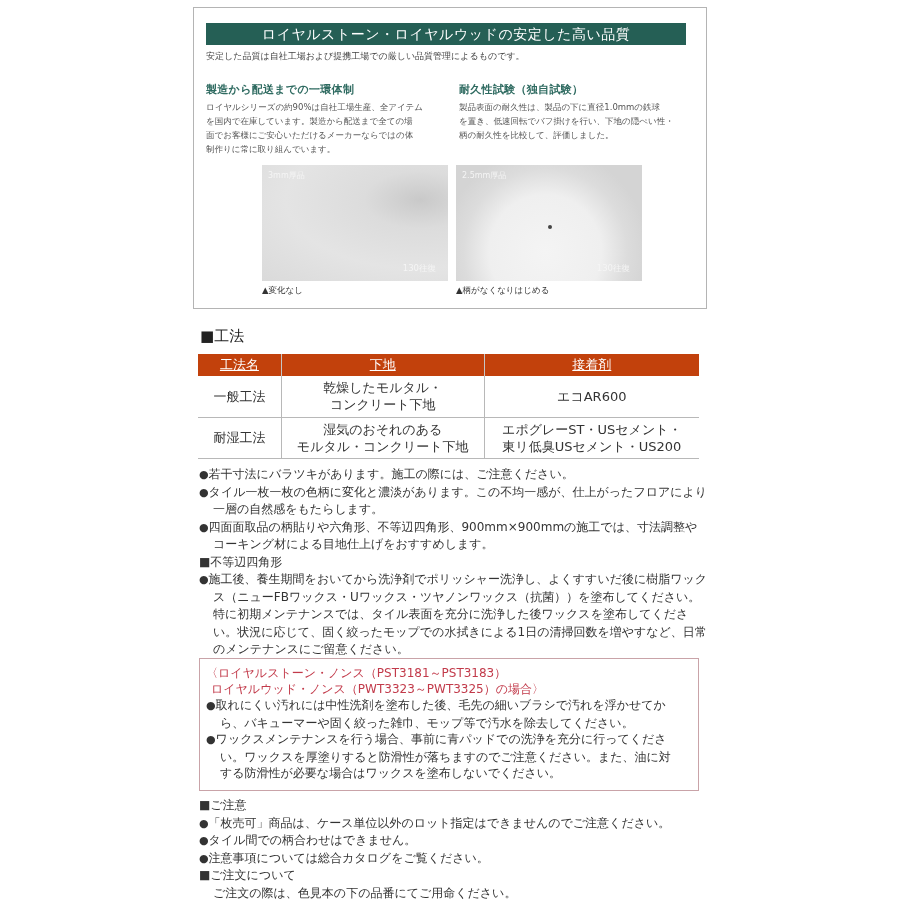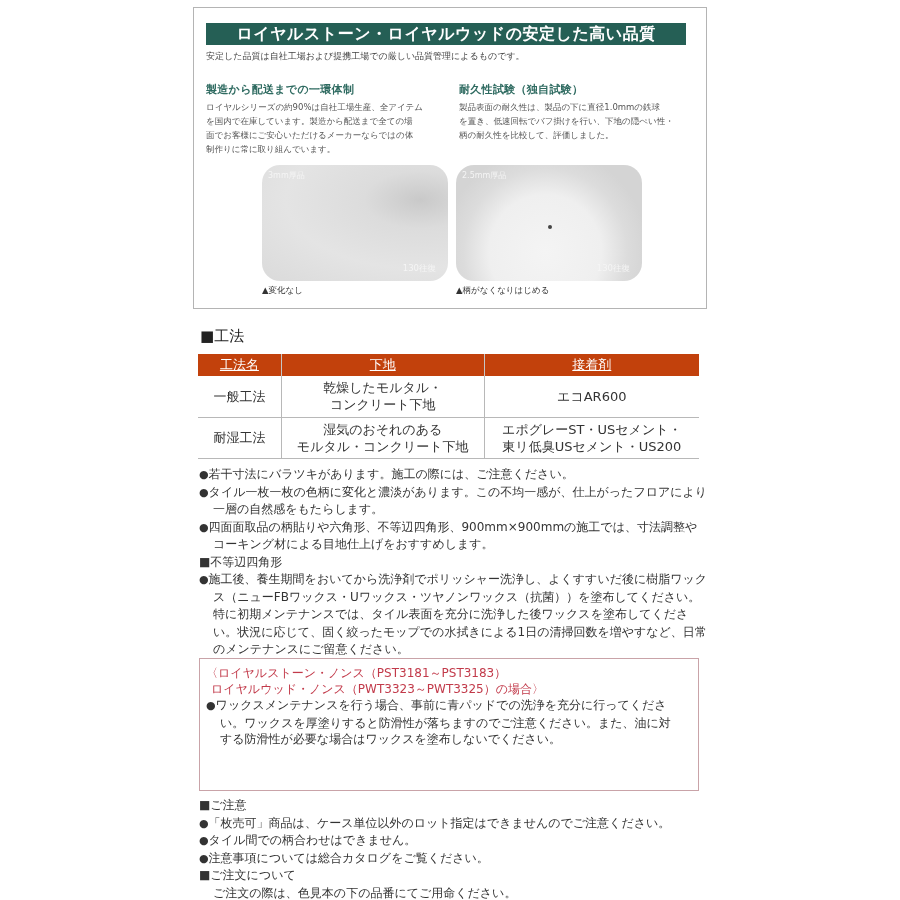--- a/index.html
+++ b/index.html
@@ -6,32 +6,32 @@
     html, body { width: 900px; height: 900px; background: #ffffff; overflow: hidden; }
     body { font-family: "DejaVu Sans", "Liberation Sans", sans-serif; color: #333; position: relative; }
 
     .quality-box {
       position: absolute; left: 193px; top: 7px; width: 514px; height: 302px;
       border: 1px solid #b4b4b4; background: #fff;
     }
     .quality-banner {
       position: absolute; left: 12px; top: 15px; width: 480px; height: 22px;
       background: #255f55; color: #fff; text-align: center;
-      font-size: 16px; font-weight: bold; line-height: 22px; letter-spacing: 0.5px;
+      font-size: 14px; font-weight: normal; line-height: 22px; letter-spacing: 0.5px;
     }
     .quality-sub {
       position: absolute; left: 12px; top: 42px; font-size: 9px; color: #444; white-space: nowrap;
     }
     .col { position: absolute; top: 74px; width: 230px; }
     .col.left { left: 12px; }
     .col.right { left: 265px; }
     .col h3 { font-size: 11px; color: #2f6b61; font-weight: bold; margin-bottom: 3px; letter-spacing: 0.3px; }
     .col p { font-size: 8.5px; line-height: 14px; color: #555; }
 
-    .sample { position: absolute; top: 157px; width: 186px; height: 116px; overflow: hidden; border-radius: 18px; }
+    .sample { position: absolute; top: 157px; width: 186px; height: 116px; overflow: hidden; }
     .sample.left { left: 68px; background: radial-gradient(ellipse at 85% 30%, #c9c9c9 0%, #dcdcdc 25%, #e4e4e4 60%, #dadada 100%); }
     .sample.right { left: 262px; background: radial-gradient(ellipse 55% 90% at 48% 75%, #f4f4f4 0%, #efefef 55%, #dcdcdc 80%, #d4d4d4 100%); }
     .sample .thick { position: absolute; left: 6px; top: 5px; font-size: 8px; color: #f5f5f5; }
     .sample .cycles { position: absolute; right: 12px; bottom: 6px; font-size: 8.5px; color: #f5f5f5; }
     .sample .dot { position: absolute; left: 92px; top: 60px; width: 4px; height: 4px; border-radius: 50%; background: #444; }
     .caption { position: absolute; top: 277px; font-size: 8.5px; color: #333; white-space: nowrap; }
     .caption.left { left: 68px; }
     .caption.right { left: 262px; }
 
     .sec-title { position: absolute; left: 200px; font-size: 14px; color: #222; }
@@ -133,20 +133,21 @@
   <div class="item"><span class="bullet"></span><span>若干寸法にバラツキがあります。施工の際には、ご注意ください。</span></div>
   <div class="item"><span class="bullet"></span><span>タイル一枚一枚の色柄に変化と濃淡があります。この不均一感が、仕上がったフロアにより一層の自然感をもたらします。</span></div>
   <div class="item"><span class="bullet"></span><span>四面面取品の柄貼りや六角形、不等辺四角形、900mm×900mmの施工では、寸法調整やコーキング材による目地仕上げをおすすめします。</span></div>
   <div class="head">■不等辺四角形</div>
   <div class="item"><span class="bullet"></span><span>施工後、養生期間をおいてから洗浄剤でポリッシャー洗浄し、よくすすいだ後に樹脂ワックス（ニューFBワックス・Uワックス・ツヤノンワックス（抗菌））を塗布してください。特に初期メンテナンスでは、タイル表面を充分に洗浄した後ワックスを塗布してください。状況に応じて、固く絞ったモップでの水拭きによる1日の清掃回数を増やすなど、日常のメンテナンスにご留意ください。</span></div>
 </div>
 
 <div class="red-box">
   <div class="red">〈ロイヤルストーン・ノンス（PST3181～PST3183）</div>
   <div class="red indent">ロイヤルウッド・ノンス（PWT3323～PWT3325）の場合〉</div>
+  <div class="item"><span class="bullet"></span><span>取れにくい汚れには中性洗剤を塗布した後、毛先の細いブラシで汚れを浮かせてから、バキューマーや固く絞った雑巾、モップ等で汚水を除去してください。</span></div>
   <div class="item"><span class="bullet"></span><span>ワックスメンテナンスを行う場合、事前に青パッドでの洗浄を充分に行ってください。ワックスを厚塗りすると防滑性が落ちますのでご注意ください。また、油に対する防滑性が必要な場合はワックスを塗布しないでください。</span></div>
 </div>
 
 <div class="notes" style="top:797px;">
   <div class="head">■ご注意</div>
   <div class="item"><span class="bullet"></span><span>「枚売可」商品は、ケース単位以外のロット指定はできませんのでご注意ください。</span></div>
   <div class="item"><span class="bullet"></span><span>タイル間での柄合わせはできません。</span></div>
   <div class="item"><span class="bullet"></span><span>注意事項については総合カタログをご覧ください。</span></div>
   <div class="head">■ご注文について</div>
   <div class="plain">ご注文の際は、色見本の下の品番にてご用命ください。</div>

